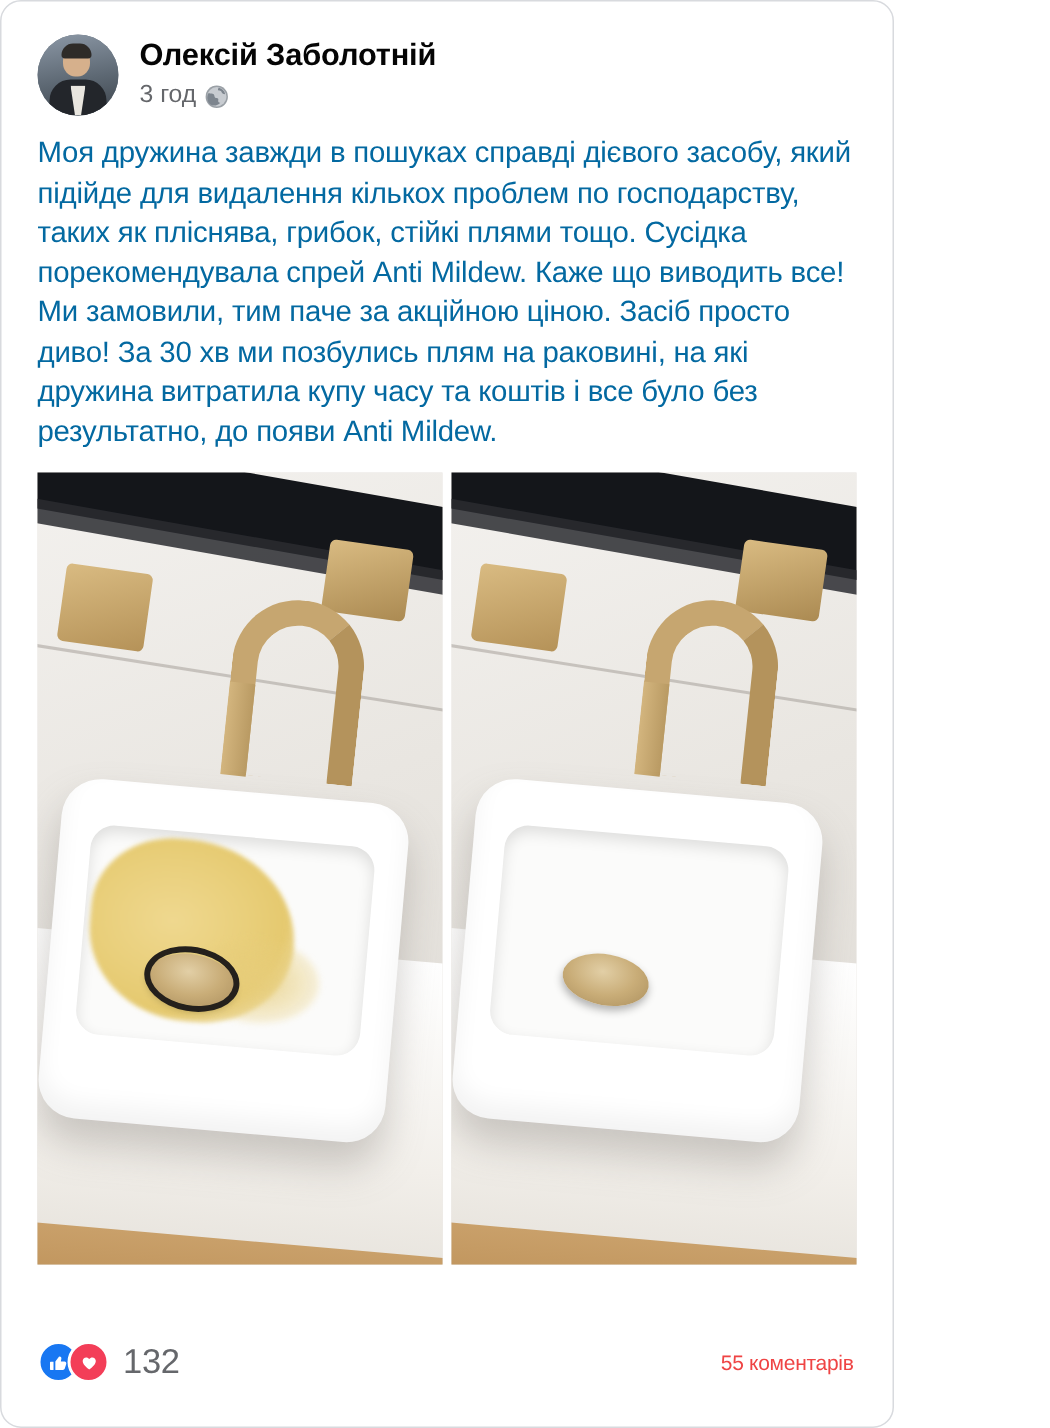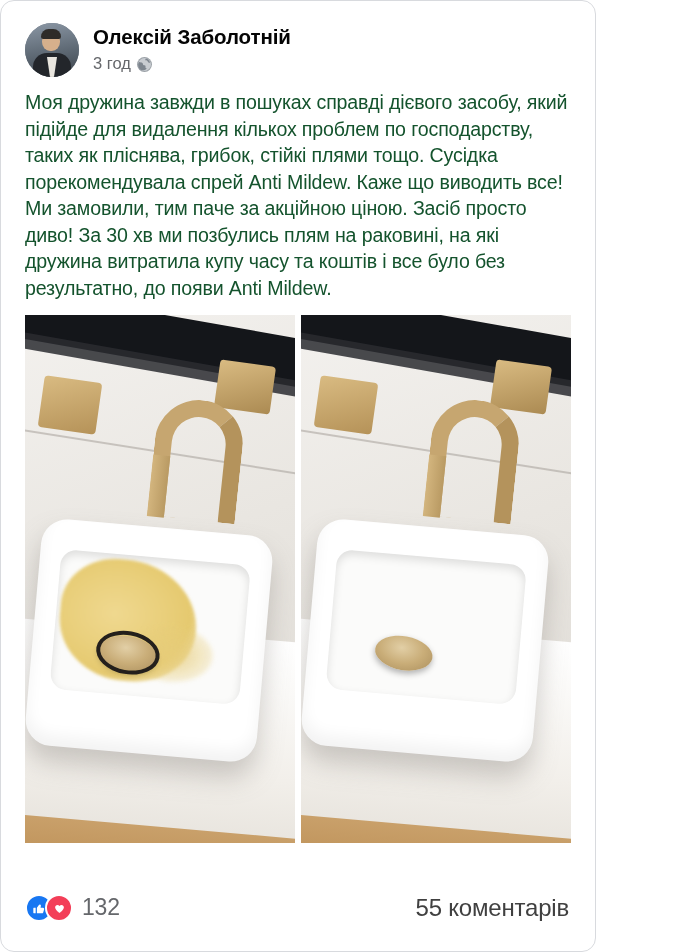--- a/index.html
+++ b/index.html
@@ -108,21 +108,21 @@
     height: 17px;
     display: inline-block;
     position: relative;
     top: 1px;
   }
   
   .post-body {
     padding: 12px 22px 0 24px;
     font-size: 19.6px;
     line-height: 1.355;
-    color: #14532d;
+    color: #0369a1;
     letter-spacing: -0.15px;
   }
   .post-body p {
     margin: 0;
   }
   
   .media-grid {
     display: flex;
     gap: 6px;
     margin: 14px 24px 0 24px;
@@ -349,22 +349,22 @@
   .rx svg { display: block; }
   .reaction-count {
     font-size: 23px;
     color: #65676b;
     letter-spacing: -0.2px;
   }
   .counts {
     display: flex;
     align-items: center;
     gap: 14px;
-    font-size: 24px;
-    color: #404040;
+    font-size: 14px;
+    color: #ef4444;
     letter-spacing: -0.2px;
   }
 </style>
 </head>
 <body>
 
 <div class="post-card">
 
   <div class="post-header">
     <div class="avatar">

